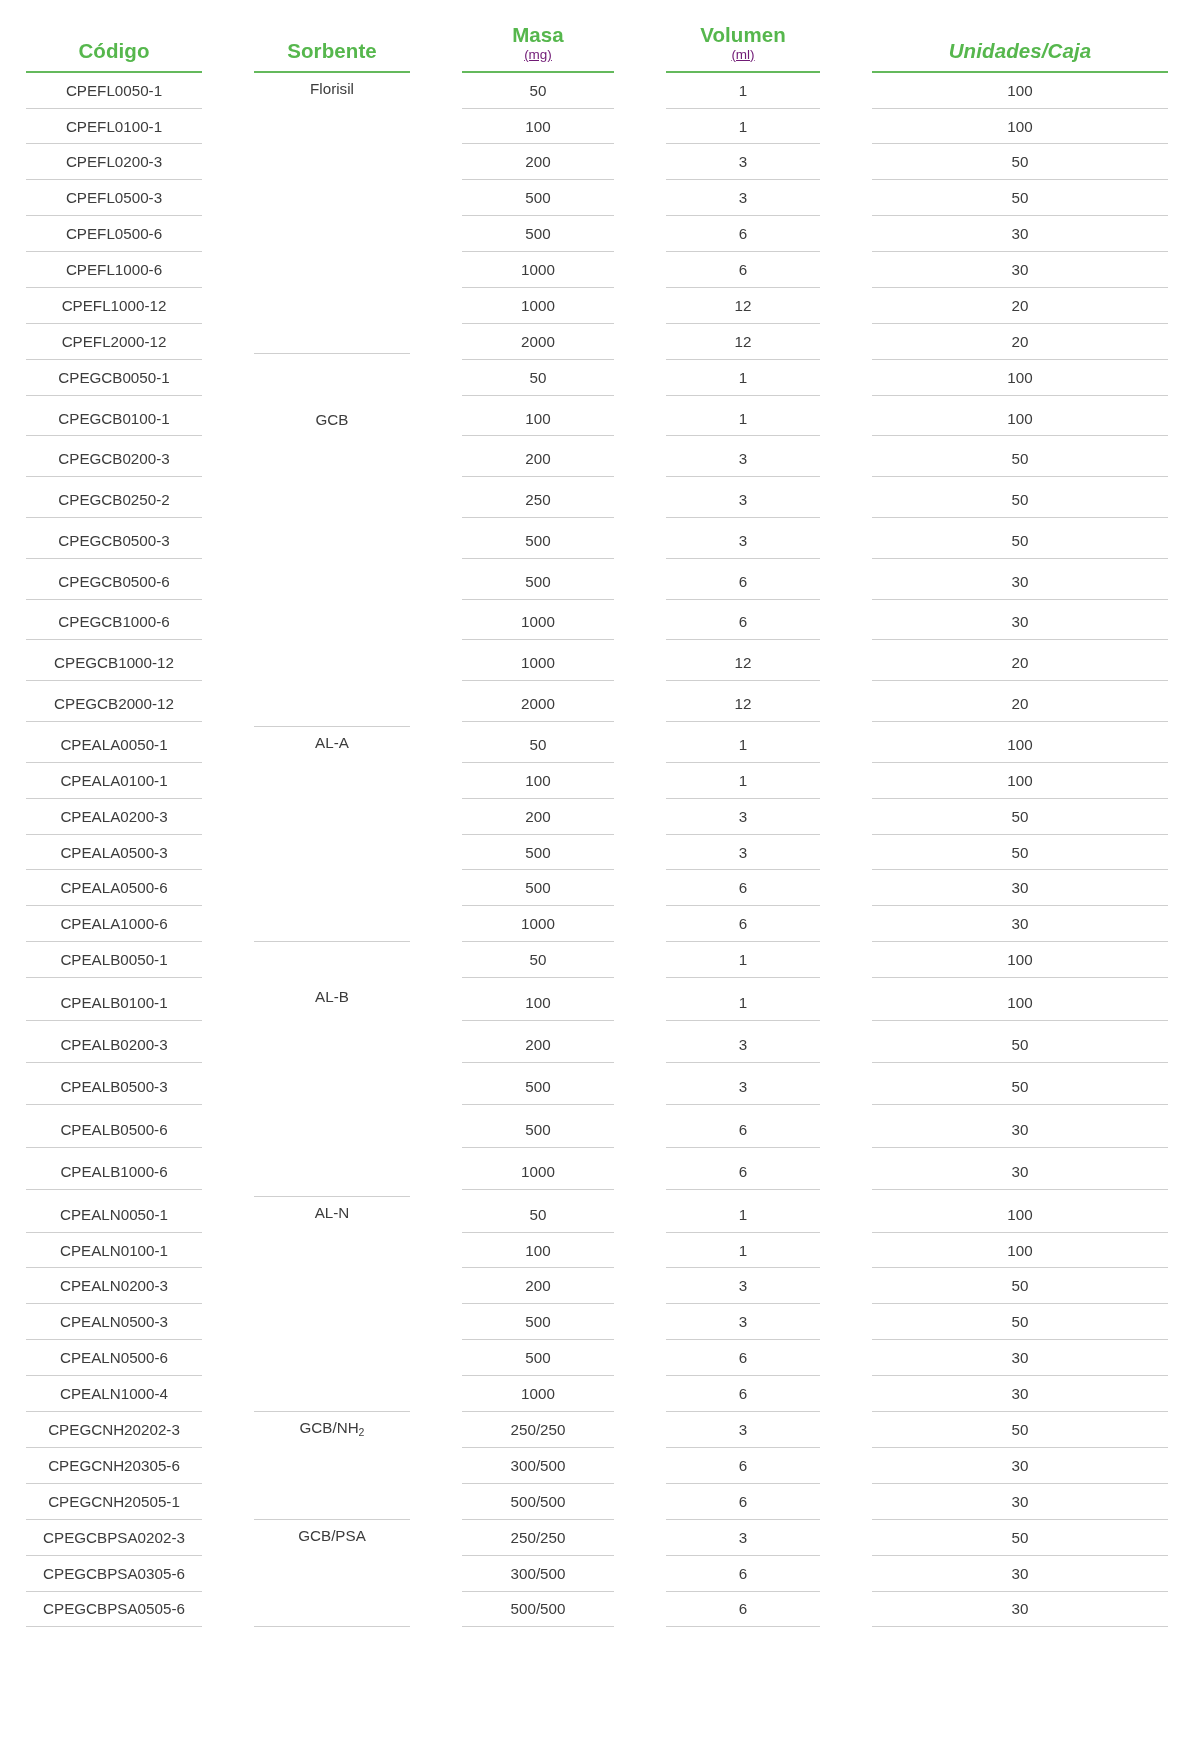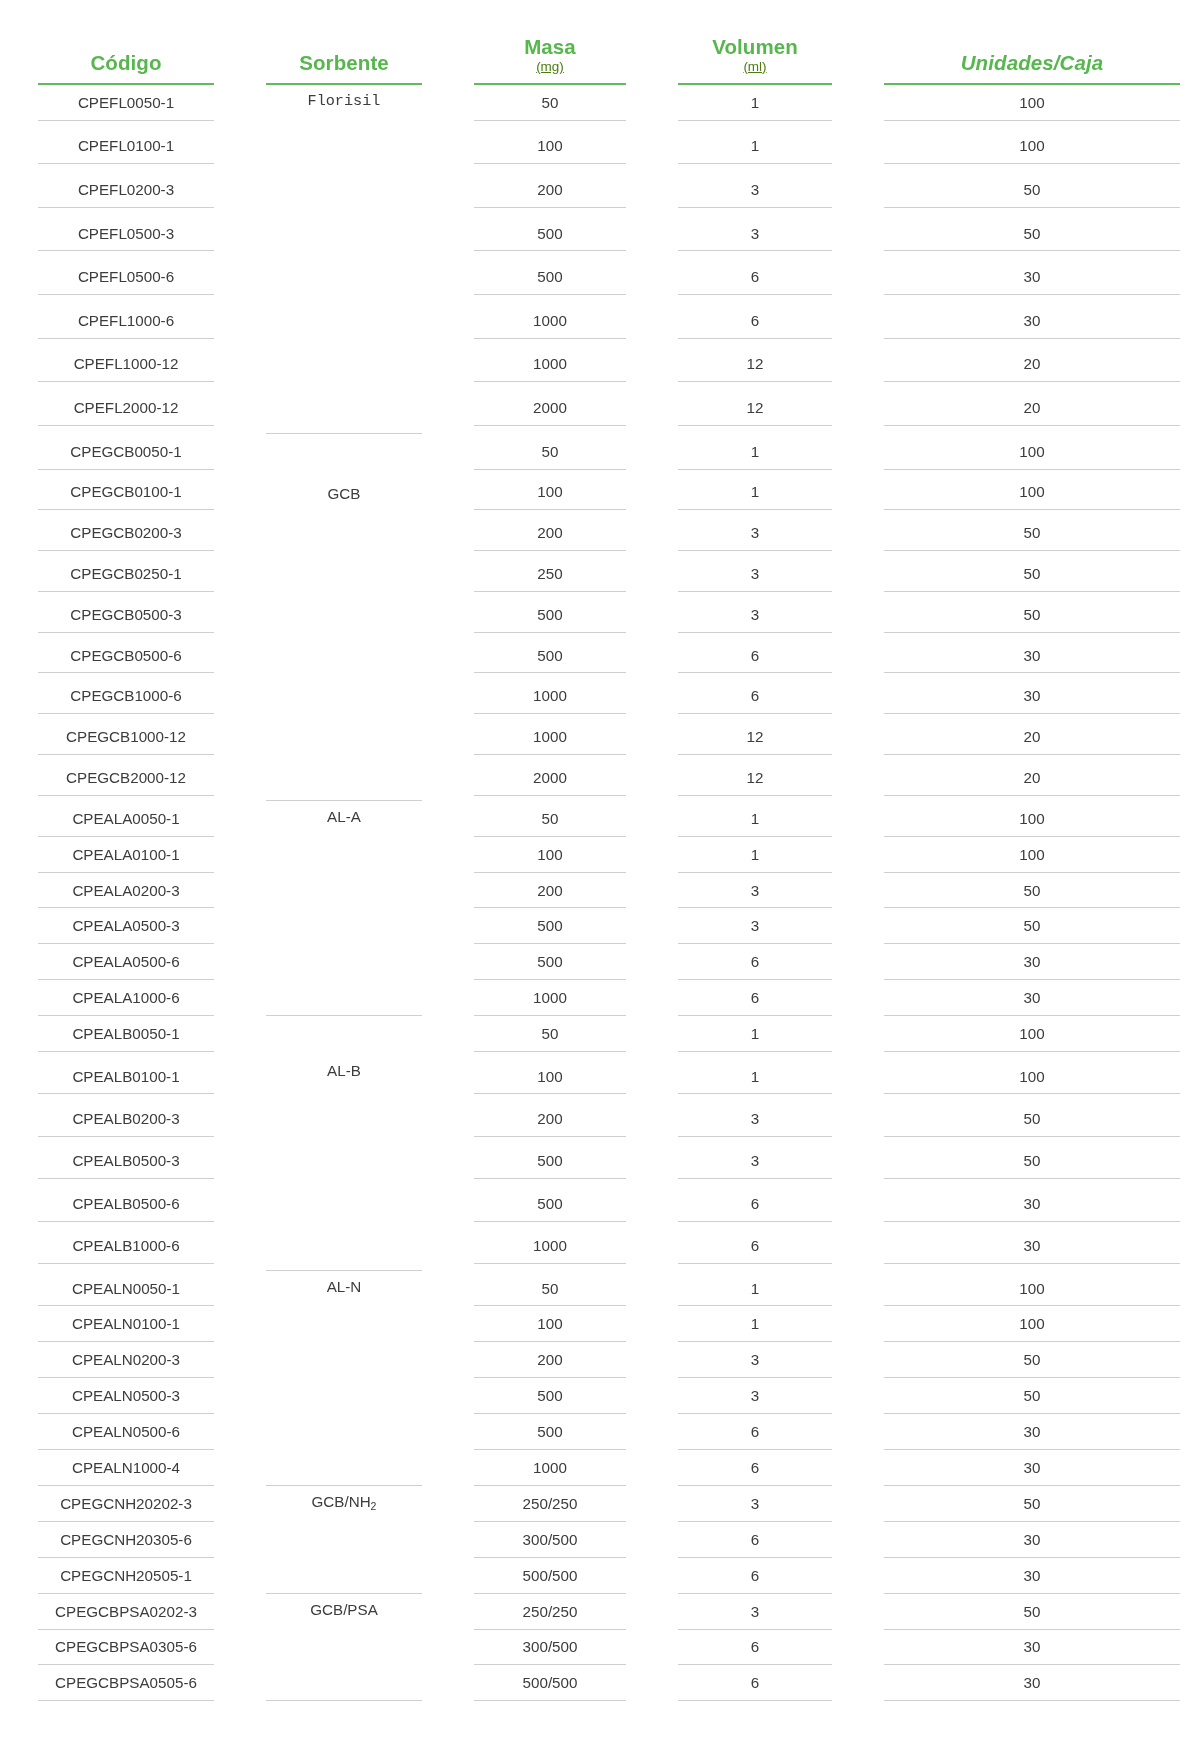--- a/index.html
+++ b/index.html
@@ -13,21 +13,21 @@
     height: 1750px;
     font-family: "Liberation Sans", sans-serif;
     color: #3a3a3a;
     overflow: hidden;
   }
 
   #sheet {
     position: relative;
     width: 1192px;
     height: 1750px;
-    padding: 12px;
+    padding: 0;
   }
 
   table.spe-table {
     width: 1192px;
     border-collapse: separate;
     border-spacing: 0;
     table-layout: fixed;
   }
 
   
@@ -58,21 +58,21 @@
   }
   .head-title {
     display: block;
     color: #56b74d;
     font-size: 20.5px;
     font-weight: bold;
     letter-spacing: .1px;
   }
   .head-unit {
     display: block;
-    color: #4d7c0f;
+    color: #701a75;
     font-size: 13.5px;
     font-weight: normal;
     margin-top: 2px;
     text-decoration: underline;
   }
   .head-spacer { display: block; height: 0px; }
 
   
   tbody td {
     padding: 0;
@@ -162,21 +162,21 @@
           </div>
         </th>
       </tr>
     </thead>
     <tbody id="table-body">
         <tr>
           <td>
             <div class="cell">CPEFL0050-1</div>
           </td>
           <td class="sorbente-cell" rowspan="8">
-            <div class="group-cell" style="height: 349px; font-family: Liberation Mono, monospace;">
+            <div class="group-cell" style="height: 281px;">
               <span class="group-label">Florisil</span>
             </div>
           </td>
           <td>
             <div class="cell">50</div>
           </td>
           <td>
             <div class="cell">1</div>
           </td>
           <td>
@@ -323,21 +323,21 @@
           </td>
           <td>
             <div class="cell">3</div>
           </td>
           <td>
             <div class="cell last">50</div>
           </td>
         </tr>
         <tr>
           <td>
-            <div class="cell">CPEGCB0250-1</div>
+            <div class="cell">CPEGCB0250-2</div>
           </td>
           <td>
             <div class="cell">250</div>
           </td>
           <td>
             <div class="cell">3</div>
           </td>
           <td>
             <div class="cell last">50</div>
           </td>

